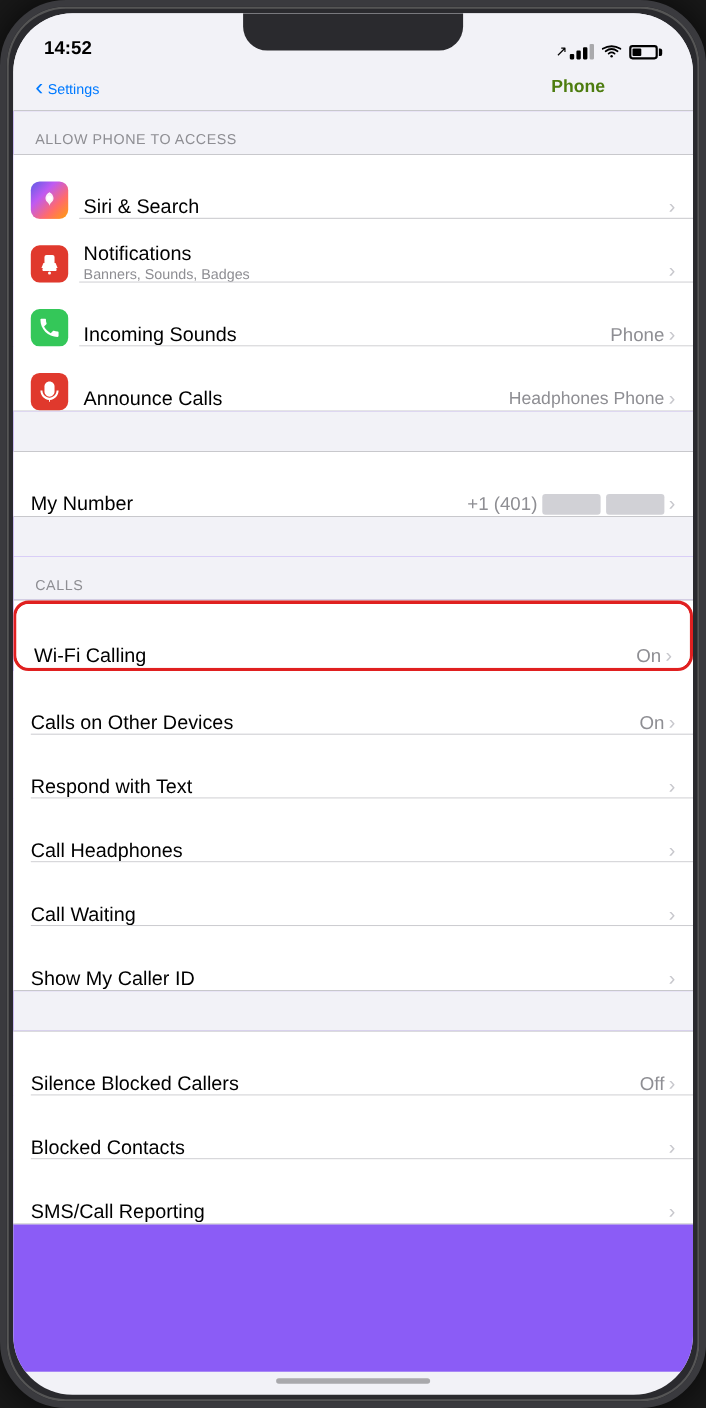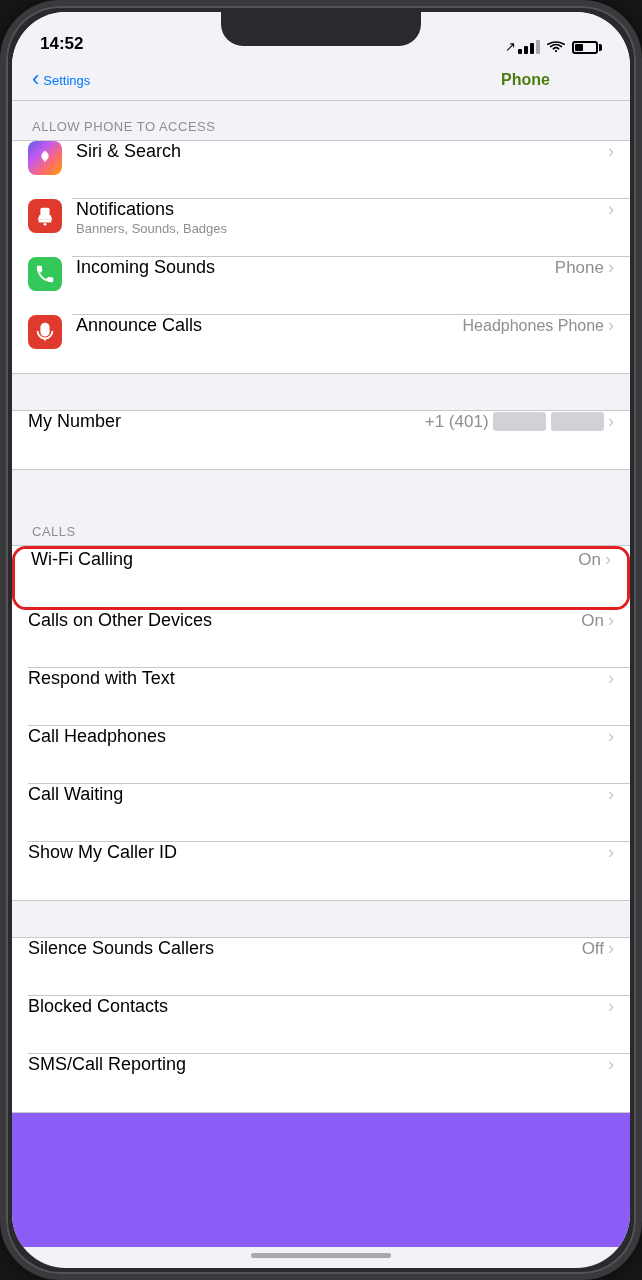--- a/index.html
+++ b/index.html
@@ -214,21 +214,21 @@
 
     .list-group {
       background: #fff;
       border-top: 1px solid #c8c8cc;
       border-bottom: 1px solid #c8c8cc;
       margin-bottom: 0;
     }
 
     .list-item {
       display: flex;
-      align-items: flex-start;
+      align-items: flex-end;
       padding: 0 16px 0 16px;
       min-height: 58px;
       background: #fff;
       position: relative;
       cursor: pointer;
     }
 
     .list-item:not(:last-child)::after {
       content: '';
       position: absolute;
@@ -508,21 +508,21 @@
         </div>
       </div>
 
       <div class="section-gap"></div>
 
       <div class="section">
         <div class="list-group">
 
           <div class="list-item no-icon">
             <div class="item-content">
-              <div class="item-label">Silence Sounds Callers</div>
+              <div class="item-label">Silence Blocked Callers</div>
             </div>
             <div class="item-right">
               <span style="color:#8e8e93; font-size:17px;">Off</span>
               <span class="chevron">›</span>
             </div>
           </div>
 
           <div class="list-item no-icon">
             <div class="item-content">
               <div class="item-label">Blocked Contacts</div>

